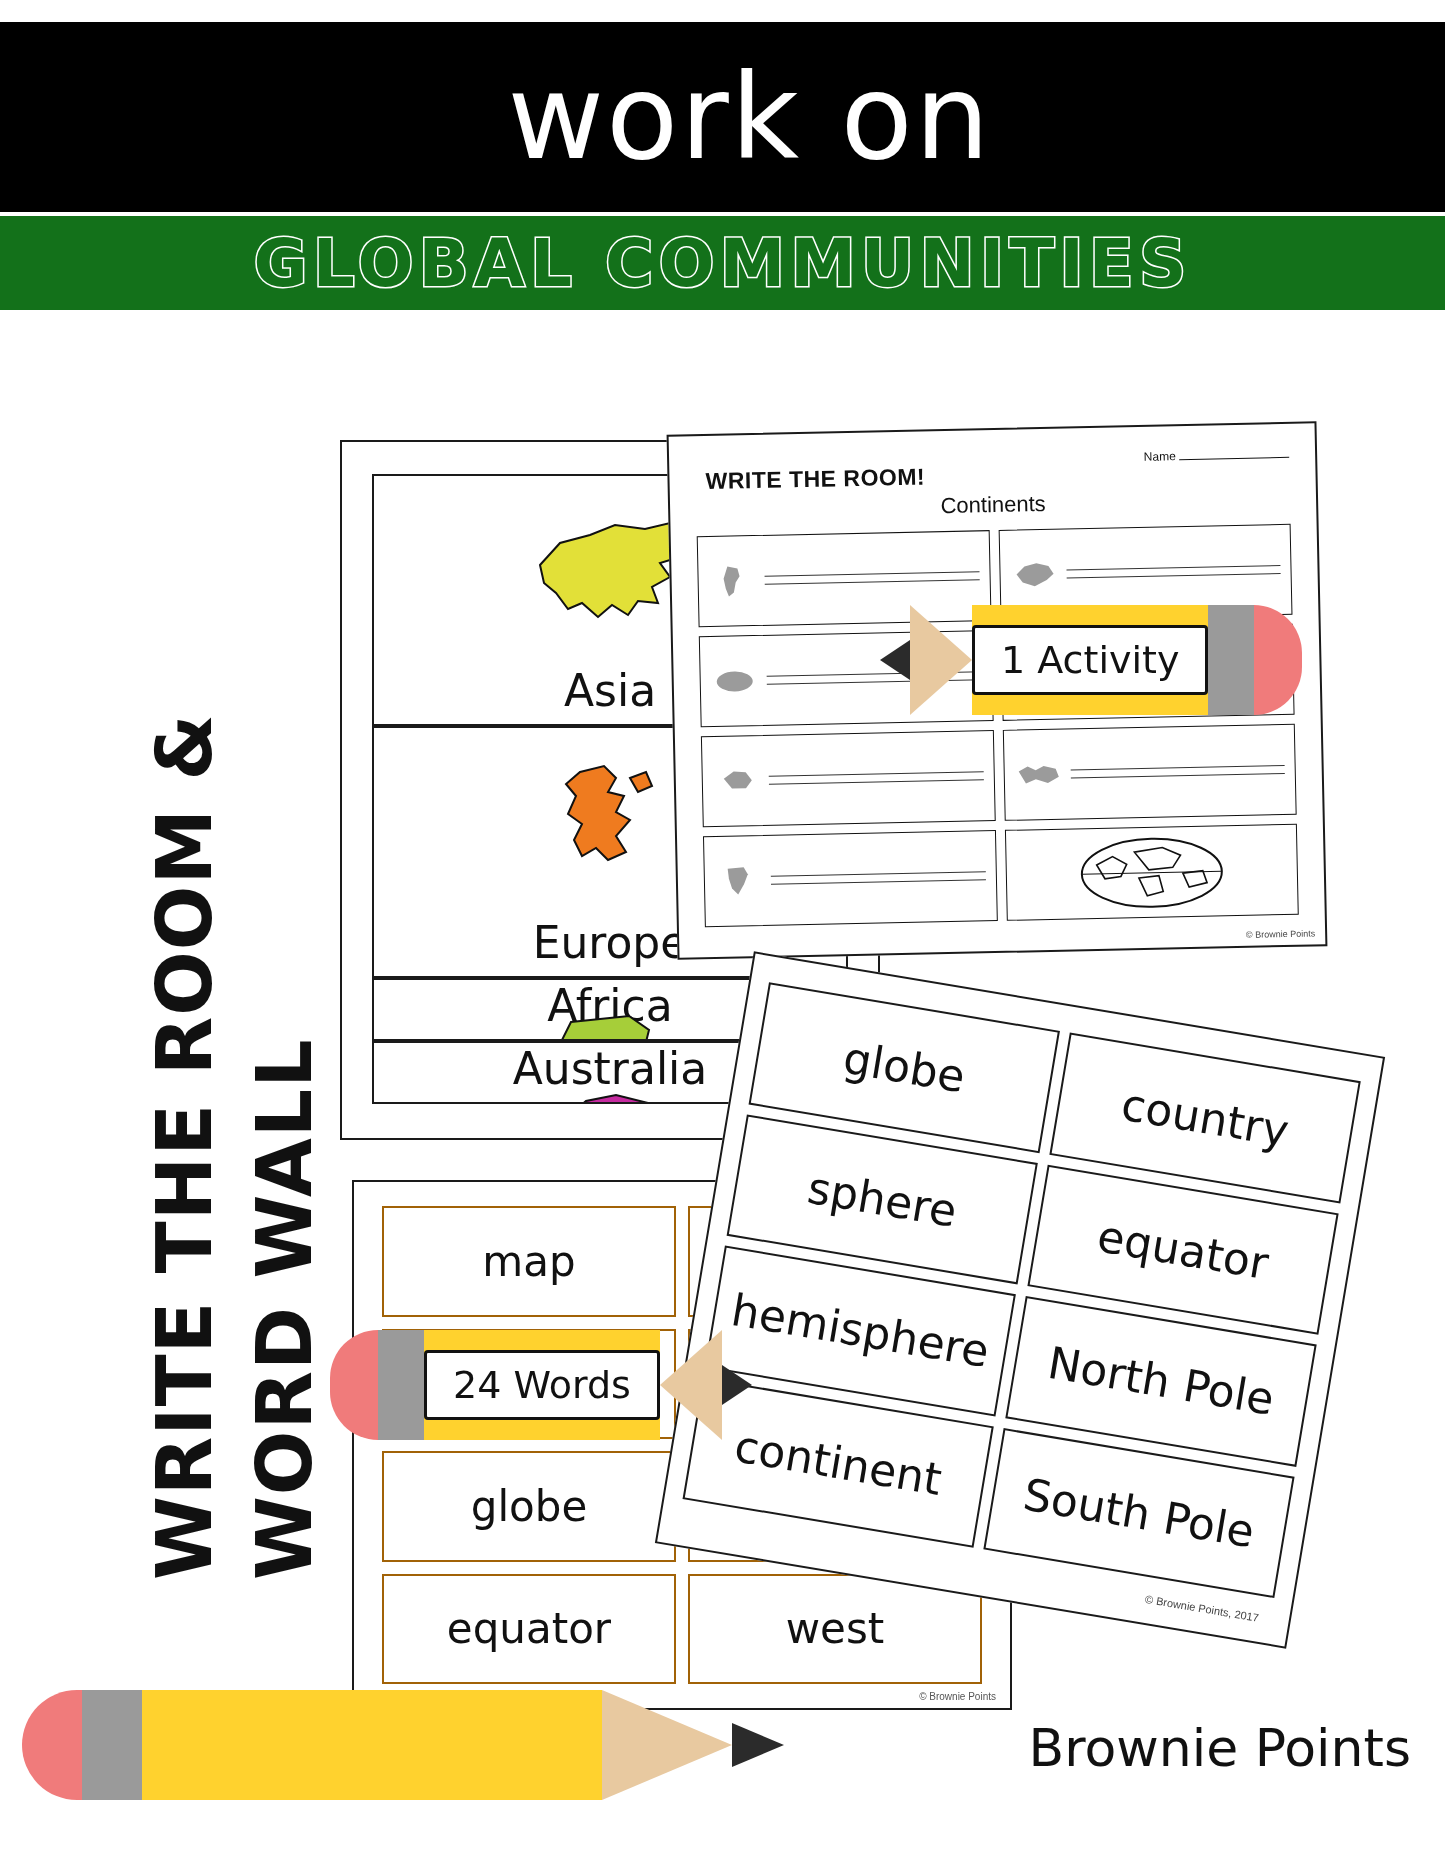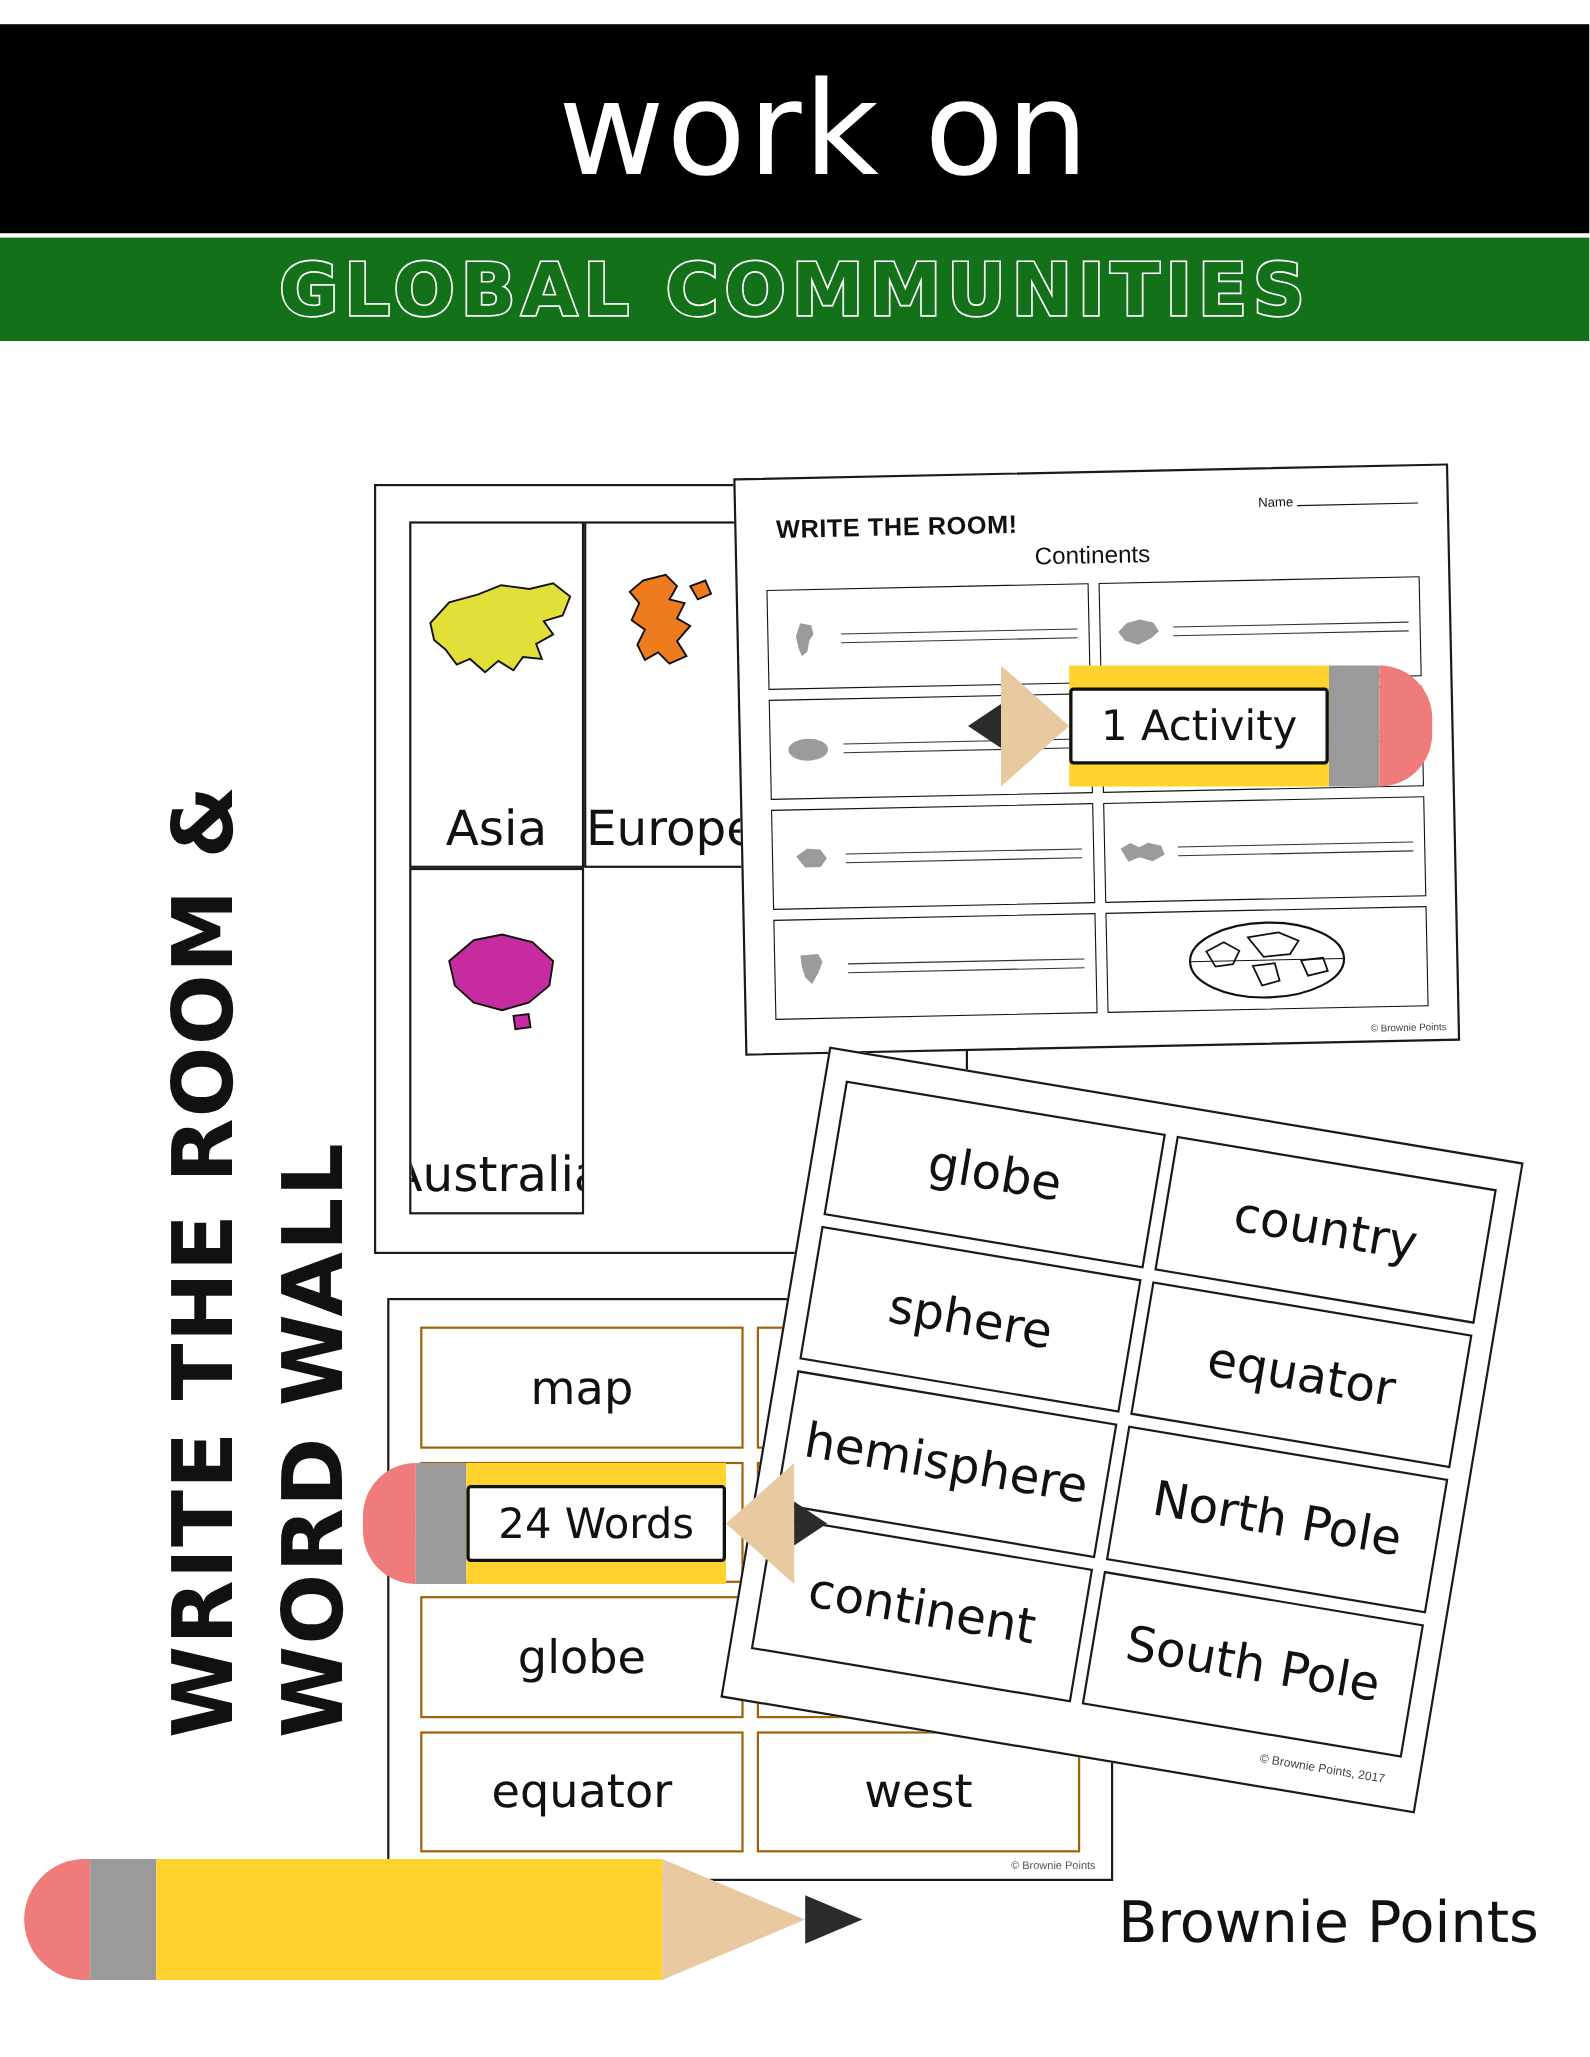--- a/index.html
+++ b/index.html
@@ -79,21 +79,21 @@
   .sheet {
     position:absolute;
     background:#ffffff;
     border:2px solid #1a1a1a;
   }
 
   
   #sheet-continents { left:340px; top:440px; width:540px; height:700px; }
   .cont-grid {
     position:absolute; left:30px; top:32px; right:30px; bottom:34px;
-    display:grid; grid-template-columns:1fr 1fr 1fr; grid-template-rows:1fr 1fr;
+    display:grid; grid-template-columns:1fr; grid-template-rows:1fr 1fr;
   }
   .cont-cell {
     border:2px solid #1a1a1a;
     position:relative;
     display:flex; flex-direction:column; align-items:center; justify-content:flex-end;
     padding-bottom:8px;
     overflow:hidden;
   }
   .cont-label {
     font-size:44px; color:#111; font-family:"DejaVu Sans", sans-serif;
@@ -175,21 +175,21 @@
   .tip-right { width:0; height:0; border-top:20px solid transparent; border-bottom:20px solid transparent; border-left:30px solid #2b2b2b; }
 
   
   #bottom-pencil { position:absolute; left:22px; top:1690px; height:110px; display:flex; align-items:center; }
   #bottom-pencil .pb-eraser { width:60px; border-radius:60px 0 0 60px; }
   #bottom-pencil .pb-ferrule { width:60px; }
   #bottom-pencil .pb-body { width:460px; }
   #bottom-pencil .pb-wood { border-top:55px solid transparent; border-bottom:55px solid transparent; border-left:130px solid #e8c9a0; }
   #bottom-pencil .pb-tip { width:0;height:0; border-top:22px solid transparent; border-bottom:22px solid transparent; border-left:52px solid #2b2b2b; }
   .brand {
-    position:absolute; right:46px; top:1718px;
+    position:absolute; right:34px; top:1718px;
     font-size:52px; color:#111; font-family:"DejaVu Sans", sans-serif;
   }
 
   svg { display:block; }
 </style>
 </head>
 <body>
 
 <div class="header-black">
   <div class="header-title">

